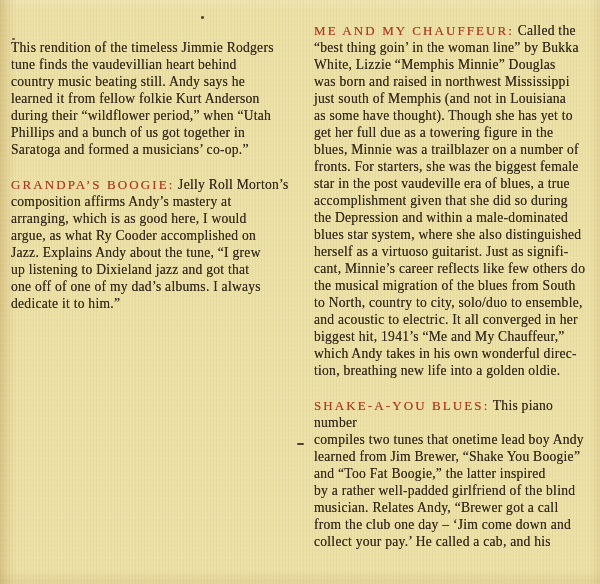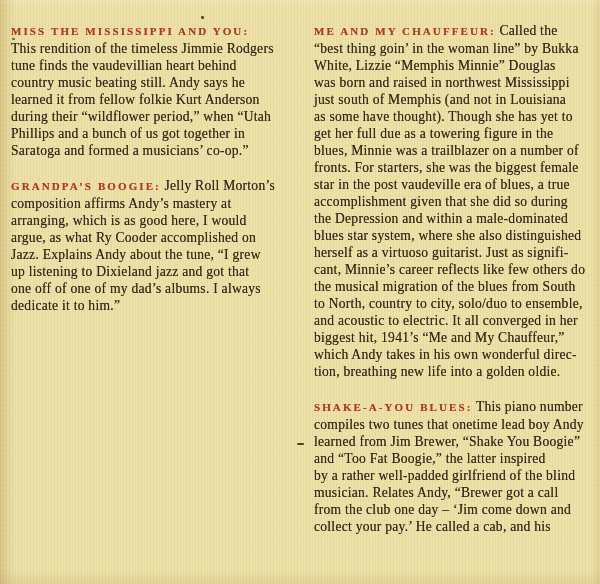--- a/index.html
+++ b/index.html
@@ -35,40 +35,40 @@
   .section p {
     margin: 0;
     white-space: pre-line;
     font-size: 13.6px;
     line-height: 17px;
     letter-spacing: 0.25px;
     color: #32281a;
     text-shadow: 0 0 0.45px rgba(50,40,26,0.65);
   }
   .heading {
-    font-weight: bold;
-    font-size: 11px;
+    font-weight: normal;
+    font-size: 13px;
     letter-spacing: 2.1px;
     color: #ad3a24;
     text-shadow: 0 0 0.4px rgba(173,58,36,0.6);
   }
   .run-italic { }
   .speck { position: absolute; background: #574733; border-radius: 40%; }
   #speck-1 { left: 201px; top: 16px; width: 3px; height: 3px; }
   #speck-2 { left: 297px; top: 443px; width: 7px; height: 2px; border-radius: 1px; background:#4e3f2c; }
   #speck-3 { left: 12px; top: 38px; width: 3px; height: 2px; background:#6a5a40; }
 </style>
 </head>
 <body>
 
 <div id="page">
   <div id="columns">
     <div class="column left">
         <div class="section">
-          <p><span class="heading">MISS THE MISSISSIPPI AND YOU:</span><span>
+          <p><span>
 This rendition of the timeless Jimmie Rodgers
 tune finds the vaudevillian heart behind
 country music beating still. Andy says he
 learned it from fellow folkie Kurt Anderson
 during their “wildflower period,” when “Utah
 Phillips and a bunch of us got together in
 Saratoga and formed a musicians’ co-op.”</span></p>
         </div>
         <div class="section">
           <p><span class="heading">GRANDPA’S BOOGIE:</span><span> Jelly Roll Morton’s

